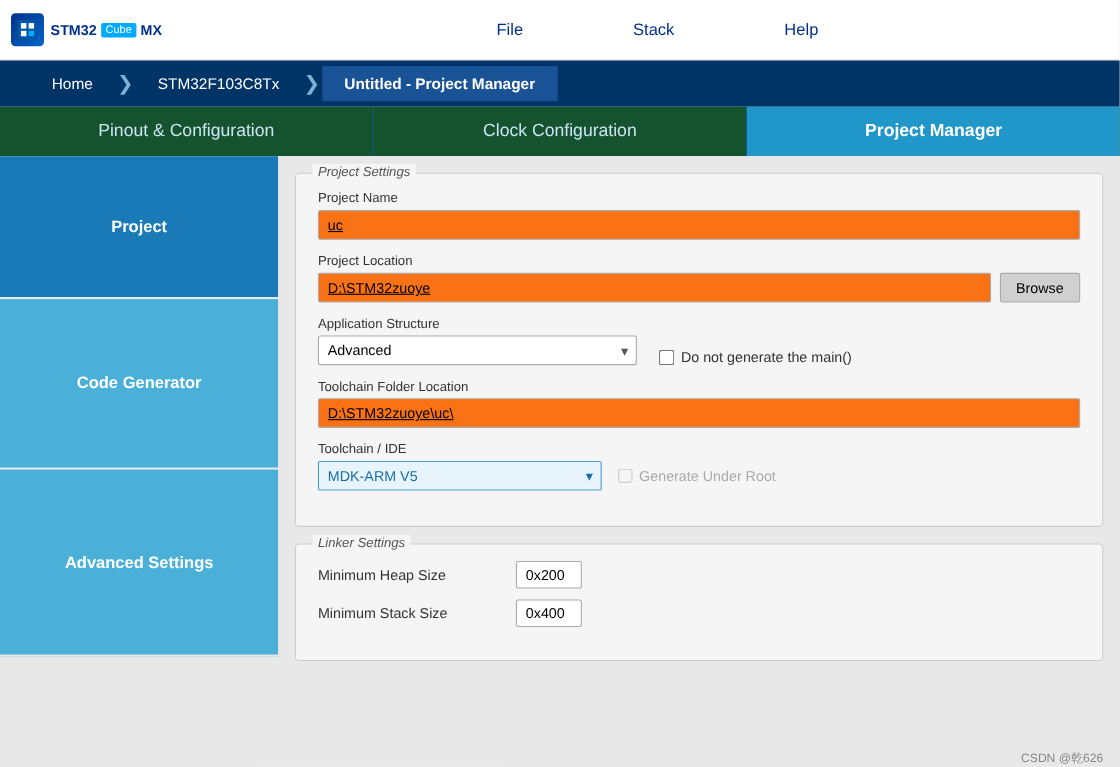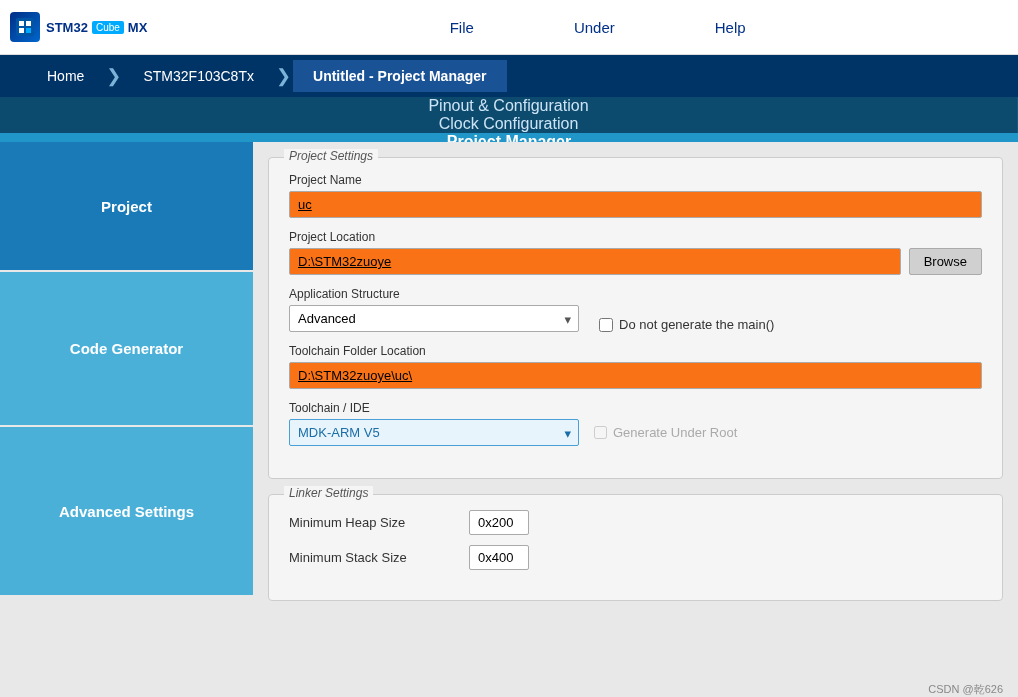--- a/index.html
+++ b/index.html
@@ -70,23 +70,22 @@
     }
     .breadcrumb-arrow {
       color: #7ab3d8;
       font-size: 18px;
       margin: 0 2px;
     }
 
     
     .tabs {
       display: flex;
-      background: #0c4a6e;
+      background: #14532d;
       height: 45px;
-      flex-direction: column;
     }
     .tab {
       flex: 1;
       display: flex;
       align-items: center;
       justify-content: center;
       color: #cce4f5;
       font-size: 16px;
       cursor: pointer;
       border-right: 1px solid #155888;
@@ -236,21 +235,21 @@
       height: 14px;
     }
 
     .toolchain-select-row {
       display: flex;
       align-items: center;
       gap: 15px;
     }
     .toolchain-select-wrapper {
       position: relative;
-      width: 290px;
+      width: 258px;
     }
     .form-select-blue {
       width: 100%;
       padding: 5px 30px 5px 8px;
       border: 1px solid #4a9fd4;
       border-radius: 2px;
       font-size: 13px;
       background: #e8f4fc;
       color: #1a6ea8;
       appearance: none;
@@ -311,21 +310,21 @@
     <div>
       <div class="logo-top">
         <span class="logo-stm32">STM32</span>
         <span class="logo-cube">Cube</span>
         <span class="logo-mx">MX</span>
       </div>
     </div>
   </div>
   <div class="menu-items">
     <span class="menu-item">File</span>
-    <span class="menu-item">Under</span>
+    <span class="menu-item">Stack</span>
     <span class="menu-item">Help</span>
   </div>
 </div>
 
 <div class="breadcrumb">
   <span class="breadcrumb-item">Home</span>
   <span class="breadcrumb-arrow">❯</span>
   <span class="breadcrumb-item">STM32F103C8Tx</span>
   <span class="breadcrumb-arrow">❯</span>
   <span class="breadcrumb-item active">Untitled - Project Manager</span>

